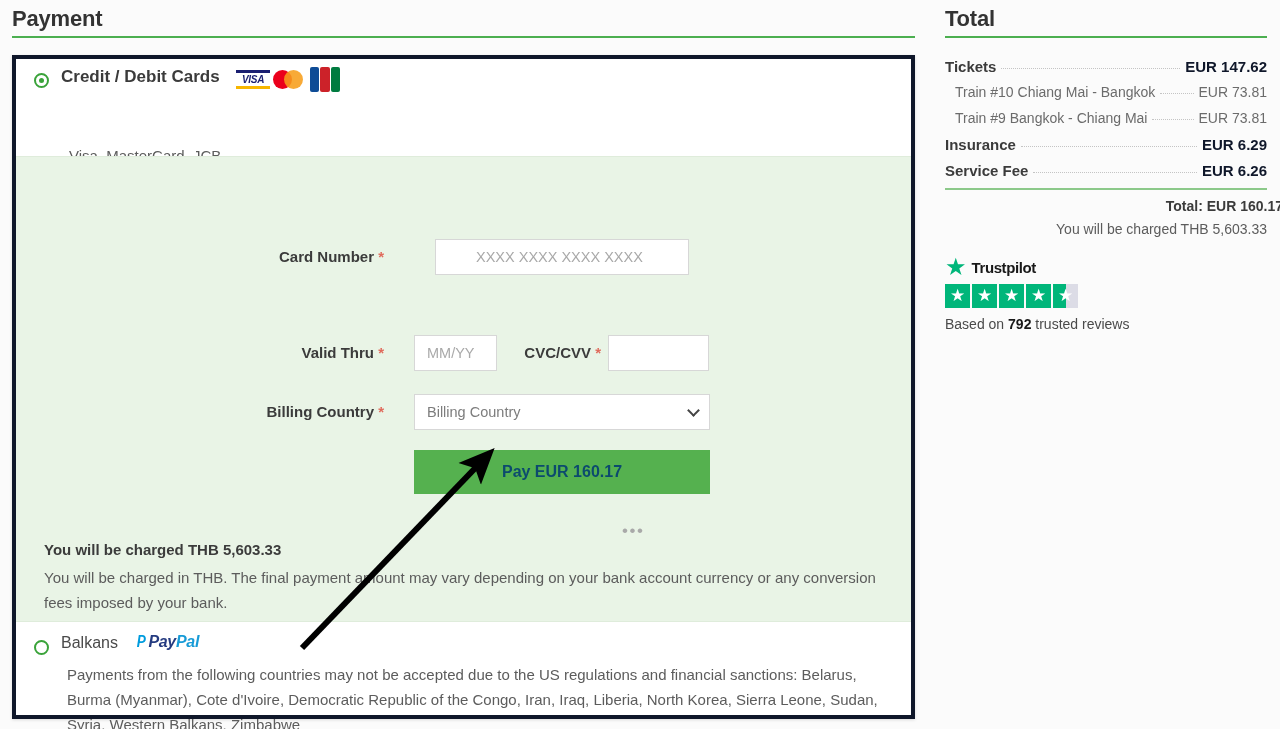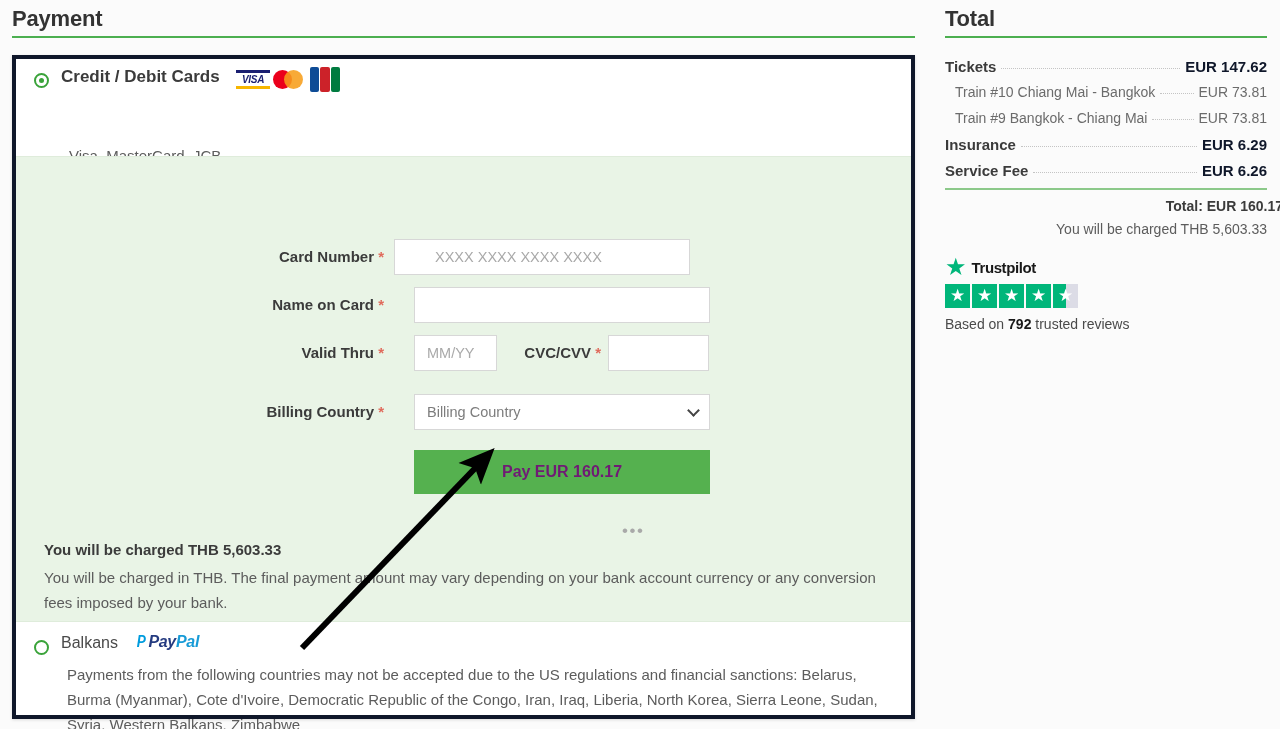--- a/index.html
+++ b/index.html
@@ -105,21 +105,21 @@
   #row-card   { top: 82px; }
   #row-name   { top: 130px; }
   #row-valid  { top: 178px; }
   #row-bill   { top: 237px; }
 
   #lbl-card  { left: 28px; width: 340px; }
   #lbl-name  { left: 28px; width: 340px; }
   #lbl-valid { left: 28px; width: 340px; }
   #lbl-bill  { left: 28px; width: 340px; }
 
-  #in-card { left: 378px; width: 296px; padding-left: 40px; }
+  #in-card { left: 419px; width: 254px; padding-left: 40px; }
   #in-name { left: 398px; width: 296px; }
   #in-valid { left: 398px; width: 83px; }
   #lbl-cvc {
     position: absolute; left: 493px; width: 92px; text-align: right;
     font-size: 15px; font-weight: bold; color: #3b3b3b; line-height: 36px;
   }
   #in-cvc { left: 592px; width: 101px; }
   #cvc-dots {
     position: absolute; left: 606px; top: 186px;
     color: #a9a9a9; font-size: 17px; letter-spacing: 1.5px; line-height: 20px;
@@ -134,21 +134,21 @@
   .sel .chev {
     position: absolute; right: 11px; top: 11px;
     width: 9px; height: 9px;
     border-right: 2px solid #444; border-bottom: 2px solid #444;
     transform: rotate(45deg);
   }
 
   #pay-btn {
     position: absolute; left: 398px; top: 293px;
     width: 296px; height: 44px;
-    background: #55b14f; border: none; color: #701a75;
+    background: #55b14f; border: none; color: #0c4a6e;
     font-size: 16px; font-weight: bold;
     font-family: "Liberation Sans", sans-serif;
     cursor: pointer;
   }
 
   #charge-head {
     position: absolute; left: 28px; top: 384px;
     font-size: 15px; font-weight: bold; color: #3b3b3b;
   }
   #charge-body {
@@ -275,27 +275,20 @@
       <div id="cc-form">
 
         <div class="field-row" id="row-card">
           <div class="field-label" id="lbl-card">
             <span>Card Number</span>
             <span class="req">*</span>
           </div>
           <input class="inp" id="in-card" type="text" placeholder="XXXX XXXX XXXX XXXX" style="">
         </div>
 
-        <div class="field-row" id="row-name">
-          <div class="field-label" id="lbl-name">
-            <span>Name on Card</span>
-            <span class="req">*</span>
-          </div>
-          <input class="inp" id="in-name" type="text" placeholder="" style="">
-        </div>
 
         <div class="field-row" id="row-valid">
           <div class="field-label" id="lbl-valid">
             <span>Valid Thru</span>
             <span class="req">*</span>
           </div>
           <input class="inp" id="in-valid" type="text" placeholder="MM/YY" style="">
           <div id="lbl-cvc">
             <span>CVC/CVV</span>
             <span class="req">*</span>

